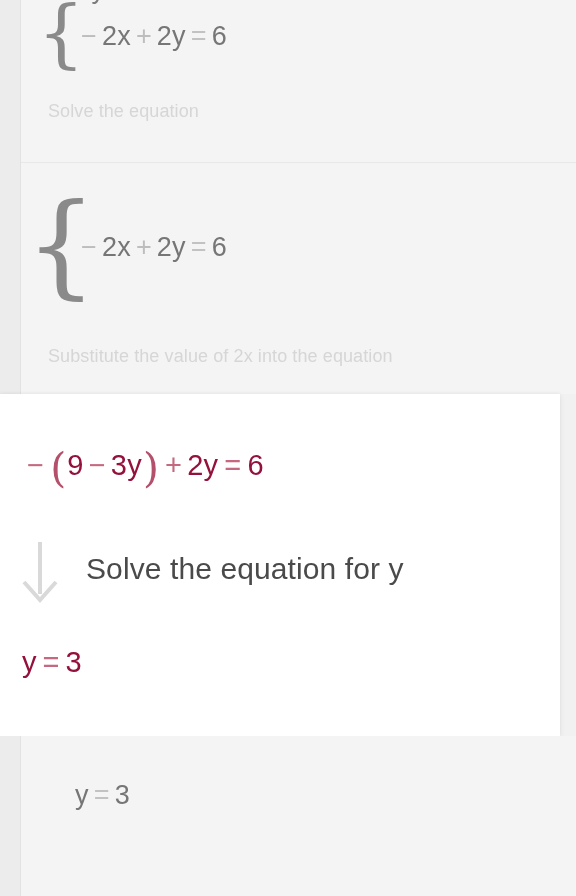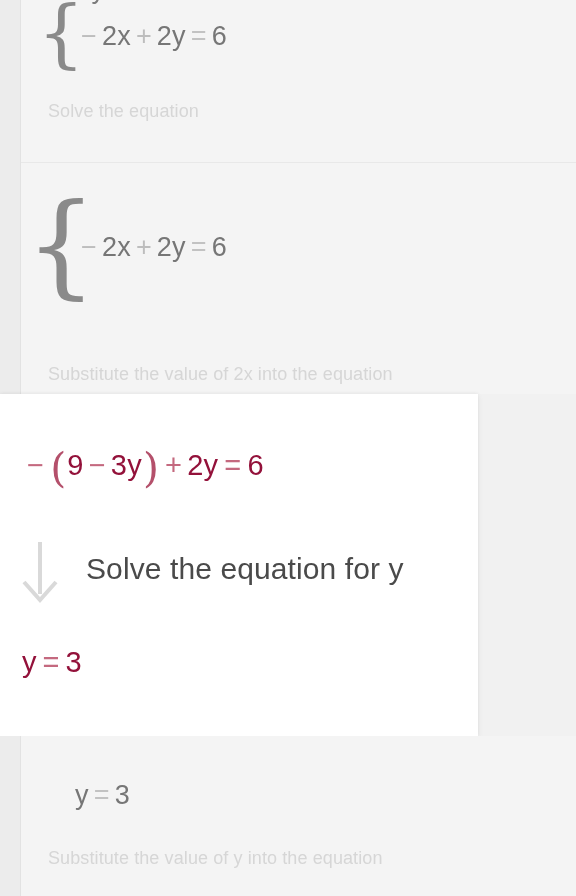--- a/index.html
+++ b/index.html
@@ -95,21 +95,21 @@
     font-size: 18px;
     white-space: nowrap;
     letter-spacing: 0.1px;
   }
 
   
   .focus-region {
     position: absolute;
     left: 0;
     top: 394px;
-    width: 478px;
+    width: 560px;
     height: 342px;
     background: #ffffff;
     box-shadow: 0 -1px 3px rgba(0,0,0,0.045), 0 2px 6px rgba(0,0,0,0.07);
     overflow: hidden;
   }
   .focus-math {
     position: absolute;
     left: 22px;
     top: 50px;
     white-space: nowrap;
@@ -197,21 +197,21 @@
     <div class="card" style="top:162px; height:232px;">
       <div class="system two" style="position:absolute; left:27px; top:26px; height:116px;">
         <div class="brace">{</div>
         <div class="eqs">
           <div class="mathline">
             <span class="op">−</span><span class="num">2</span><span class="var">x</span><span class="op">+</span><span class="num">2</span><span class="var">y</span><span class="eq">=</span><span class="num">6</span>
           </div>
         </div>
       </div>
 
-      <div class="hint" style="position:absolute; left:27px; top:183px;margin-top:18px;">Substitute the value of 2x into the equation</div>
+      <div class="hint" style="position:absolute; left:27px; top:183px;">Substitute the value of 2x into the equation</div>
     </div>
   </div>
 
   <div class="focus-region">
 
     <div class="focus-math">
       <span class="op">−</span><span class="paren">(</span><span class="num">9</span><span class="op">−</span><span class="num">3</span><span class="var">y</span><span class="paren">)</span><span class="op">+</span><span class="num">2</span><span class="var">y</span><span class="eq">=</span><span class="num">6</span>
     </div>
 
     <div class="arrow-wrap">
@@ -228,17 +228,16 @@
     </div>
   </div>
 
   <div class="dim-region bottom">
     <div class="rail"></div>
 
     <div class="card" style="top:0; height:160px;">
       <div class="mathline" style="position:absolute; left:54px; top:44px;">
         <span class="var">y</span><span class="eq">=</span><span class="num">3</span>
       </div>
-      <div class="hint" style="position:absolute; left:27px; top:112px;">Substitute the value of y into the equation</div>
     </div>
   </div>
 
 </div>
 
 </body></html>

